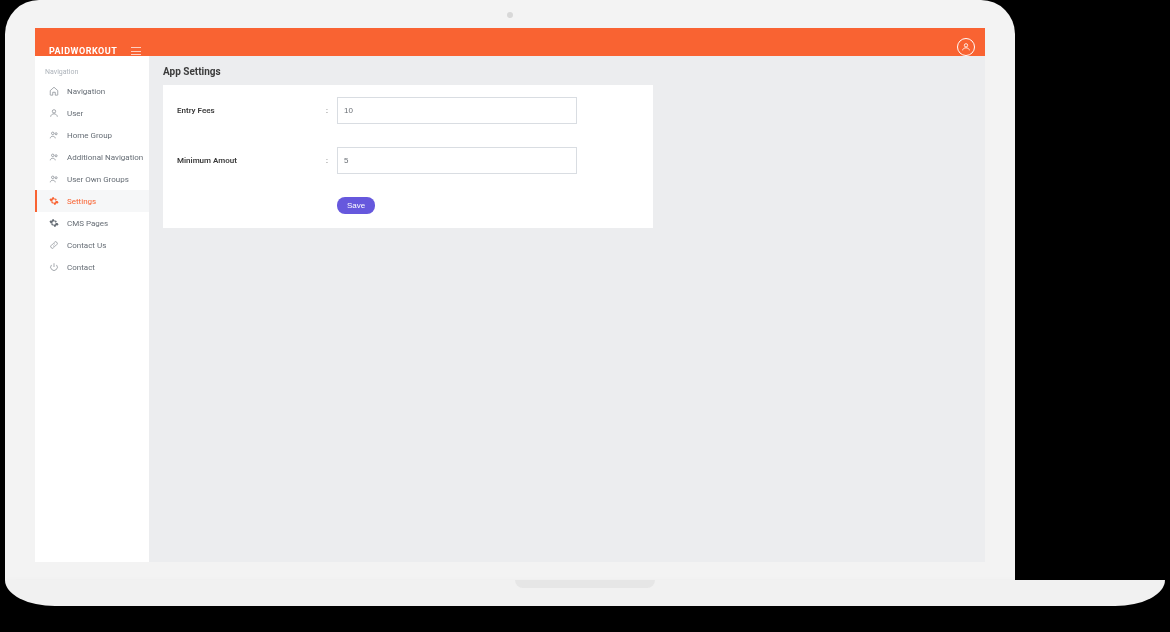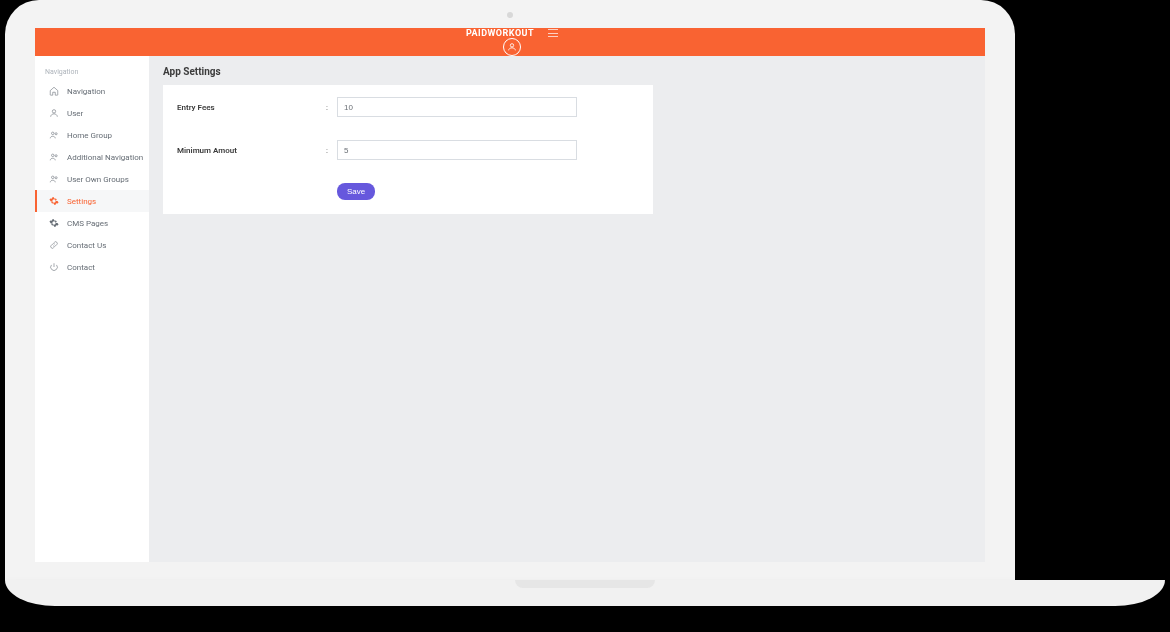--- a/index.html
+++ b/index.html
@@ -64,25 +64,24 @@
     height: 8px;
     background: #e6e6e6;
     border-radius: 0 0 10px 10px;
   }
 
   
   .topbar {
     height: 28px;
     background: #f96332;
     display: flex;
-    align-items: center;
+    align-items: flex-end;
     padding: 0 10px 0 14px;
     color: #fff;
     justify-content: space-between;
-    flex-direction: column;
   }
   .topbar-left { display: flex; align-items: center; gap: 14px; }
   .brand { font-weight: 700; letter-spacing: 0.5px; font-size: 9px; }
   .hamburger {
     width: 10px; height: 8px;
     display: flex; flex-direction: column; justify-content: space-between;
     opacity: 0.7;
     cursor: pointer;
   }
   .hamburger span { display:block; height:1px; background:#fff; }
@@ -173,21 +172,21 @@
     font-weight:600;
   }
   .form-row .fcolon {
     width:20px;
     text-align:center;
     color:#555;
     font-size:8px;
   }
   .form-row input {
     flex:0 0 240px;
-    height:20px;
+    height:27px;
     border:1px solid #d9dde2;
     padding:0 6px;
     font-size:8px;
     color:#6a6f75;
     outline:none;
   }
   .save-wrap {
     padding-left:160px;
   }
   .save-btn {

